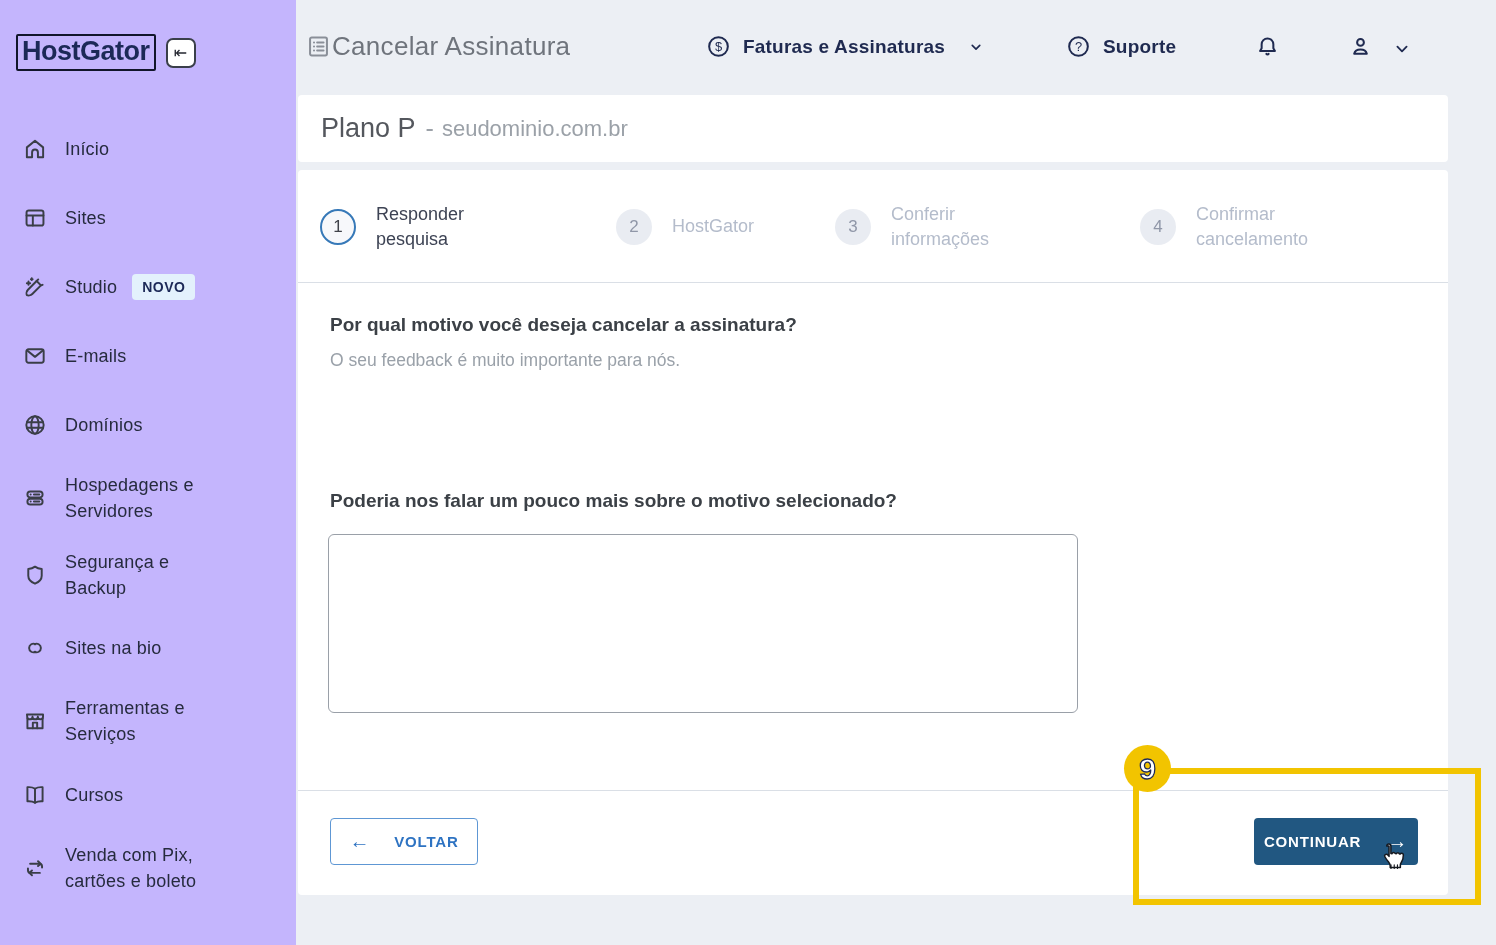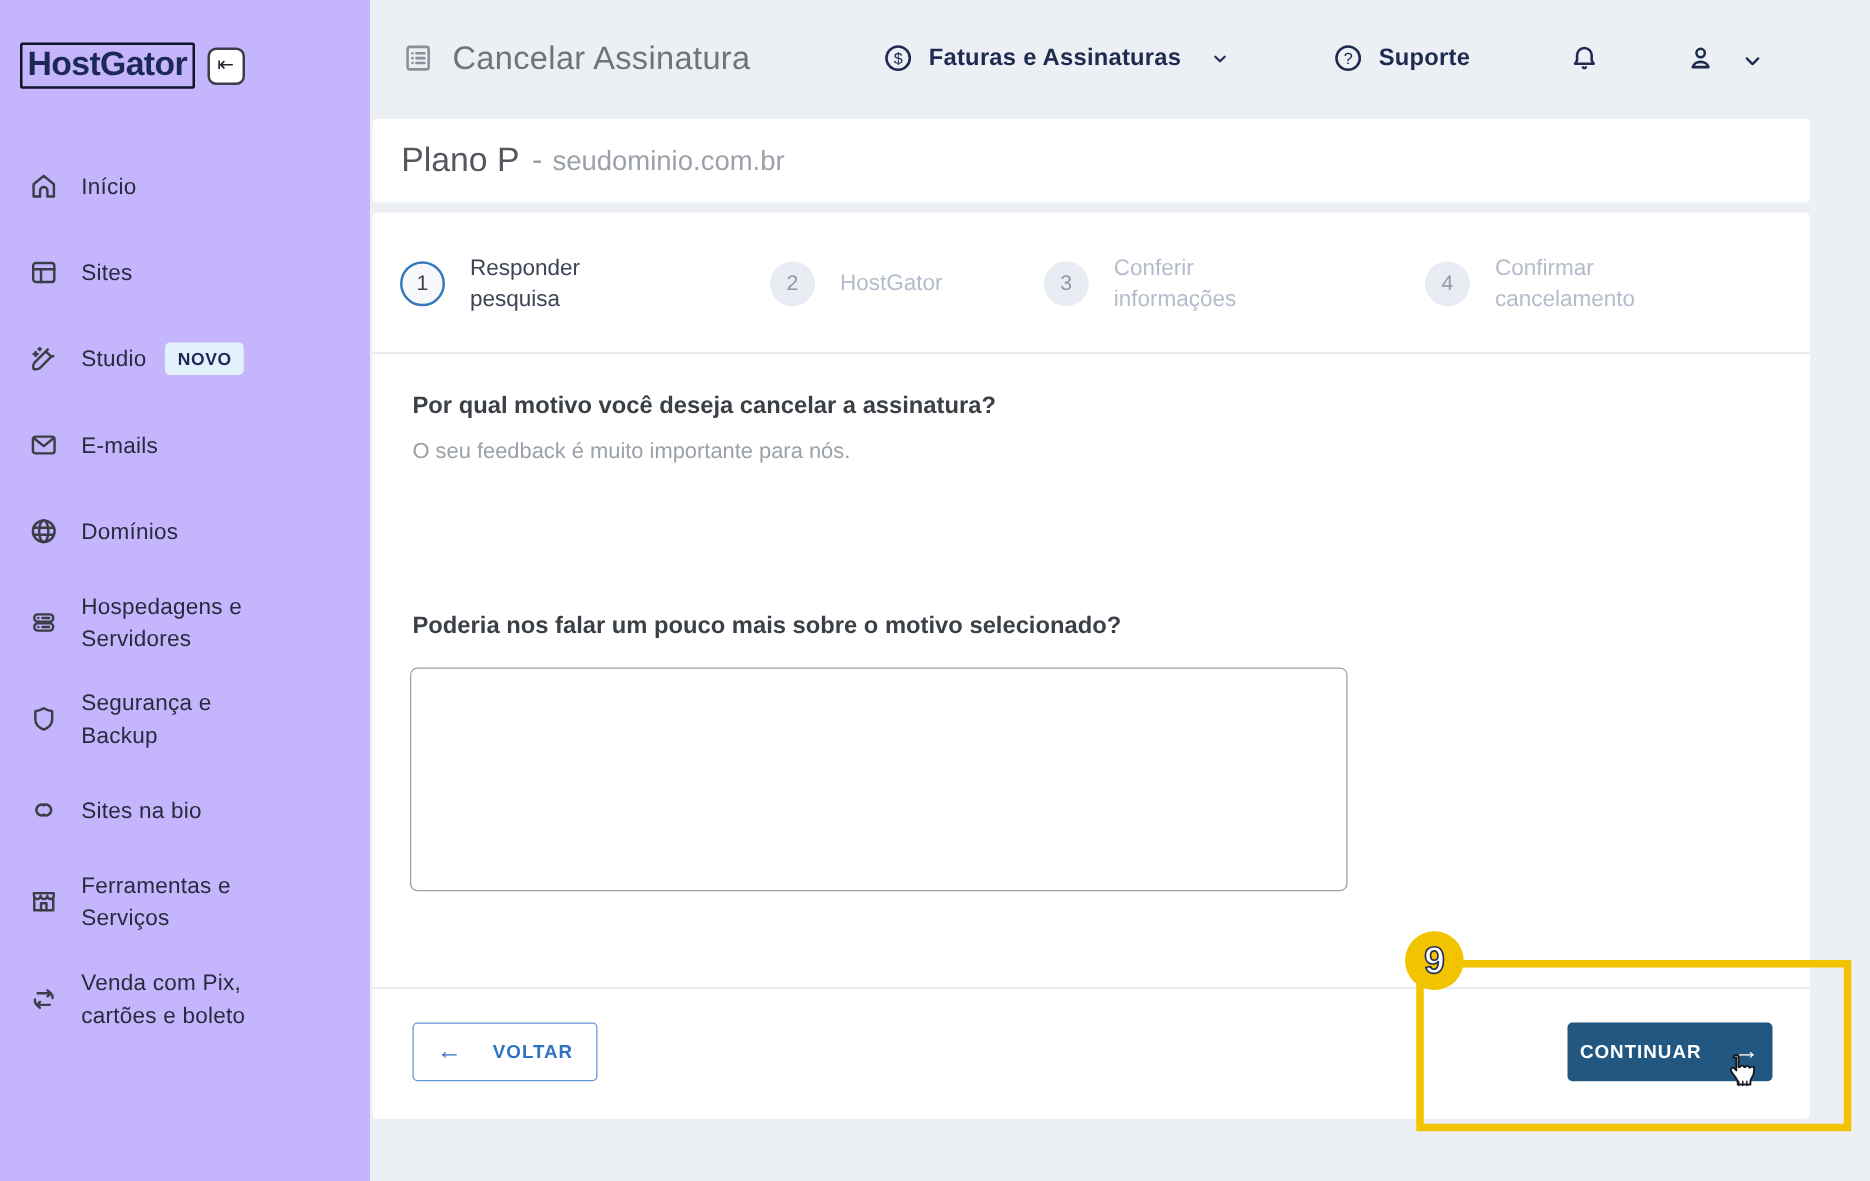--- a/index.html
+++ b/index.html
@@ -37,21 +37,21 @@
   .badge-novo {
     background:#e3f1fc; color:#1c2957; font-size:14px; font-weight:700;
     letter-spacing:0.5px; padding:5px 10px; border-radius:4px; margin-left:-2px;
   }
   .nav-item.with-badge .nav-label { width:auto; }
   
   .header {
     position:absolute; left:250px; top:0; width:1246px; height:95px; z-index:1;
   }
   .header .title-wrap {
-    position:absolute; left:71px; top:31px; display:flex; align-items:center; gap:14px;
+    position:absolute; left:55px; top:31px; display:flex; align-items:center; 
   }
   .page-title { font-size:26px; font-weight:500; color:#6f747c; letter-spacing:0.3px; }
   .title-wrap svg { width:27px; height:27px; color:#8a8f98; }
   .hnav { position:absolute; display:flex; align-items:center; gap:11px; cursor:pointer; }
   .hnav svg { width:27px; height:27px; color:#1f2a50; }
   .hnav .hnav-label { font-size:19px; font-weight:700; color:#1f2a50; letter-spacing:0.2px; }
   .hnav-billing { left:455px; top:33px; }
   .hnav-support { left:815px; top:33px; }
   .icon-btn { position:absolute; top:33px; cursor:pointer; }
   .icon-btn svg { width:27px; height:27px; color:#1f2a50; }
@@ -224,20 +224,27 @@
 
     <div class="nav-item">
       <svg viewBox="0 0 24 24" fill="none" stroke="currentColor" stroke-width="1.8" stroke-linecap="round" stroke-linejoin="round">
           <path d="M5 9.5 V18.6 H19 V9.5"></path>
           <path d="M4.6 6 H19.4 V8 a2.4 2.4 0 0 1 -4.8 0 a2.4 2.4 0 0 1 -4.9 0 a2.4 2.4 0 0 1 -4.9 0 Z"></path>
           <path d="M10 18.6 V13.5 H14 V18.6"></path>
         </svg>
       <span class="nav-label">Ferramentas e Serviços</span>
     </div>
 
+    <div class="nav-item">
+      <svg viewBox="0 0 24 24" fill="none" stroke="currentColor" stroke-width="1.8" stroke-linecap="round" stroke-linejoin="round">
+          <path d="M12 6.2 C10 4.9 7.6 4.6 5 4.8 V17.8 C7.6 17.6 10 17.9 12 19.2 C14 17.9 16.4 17.6 19 17.8 V4.8 C16.4 4.6 14 4.9 12 6.2 Z"></path>
+          <path d="M12 6.2 V19.2"></path>
+        </svg>
+      <span class="nav-label">Cursos</span>
+    </div>
 
     <div class="nav-item">
       <svg viewBox="0 0 24 24" fill="none" stroke="currentColor" stroke-width="1.8" stroke-linecap="round" stroke-linejoin="round">
           <path d="M7.5 8 H16 a2.5 2.5 0 0 1 2.5 2.5 V11.5"></path>
           <path d="M14.8 5.8 L17.2 8 L14.8 10.2"></path>
           <path d="M16.5 16.5 H8 a2.5 2.5 0 0 1 -2.5 -2.5 V12.5"></path>
           <path d="M9.2 14.3 L6.8 16.5 L9.2 18.7"></path>
         </svg>
       <span class="nav-label">Venda com Pix, cartões e boleto</span>
     </div>

